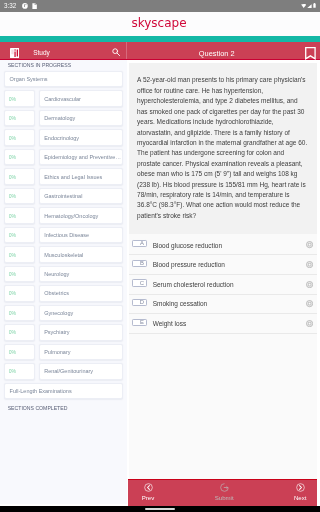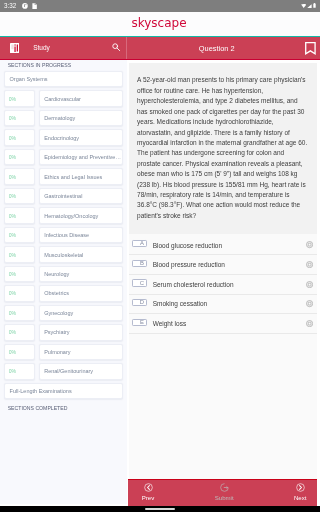--- a/index.html
+++ b/index.html
@@ -35,21 +35,21 @@
   .logo {
     color: #d1093a; font-size: 12px; letter-spacing: 0px;
     font-family: "DejaVu Sans", sans-serif; font-weight: 400;
     position: relative; left: -1px; top: -1px;
   }
 
   
   .toolbar {
     position: absolute; left: 0; top: 36px; width: 320px; height: 24px;
     display: flex; background: #cb4055;
-    border-top: 1px solid #14b8a6; border-bottom: 1px solid #c90033;
+    border-top: 6px solid #14b8a6; border-bottom: 1px solid #c90033;
   }
   .tb-left {
     width: 127px; height: 100%;
     border-right: 1px solid #d8697c; position: relative;
   }
   .tb-right { flex: 1; height: 100%; display: flex; align-items: center; position: relative; }
   .tb-title { color: #ffffff; font-size: 6.5px; line-height: 1; }
   .tb-icon-btn { line-height: 0; font-size: 0; }
   .qtitle { color: #ffffff; font-size: 7.4px; line-height: 1; position: absolute; left: 71.8px; top: 8.3px; }
 

